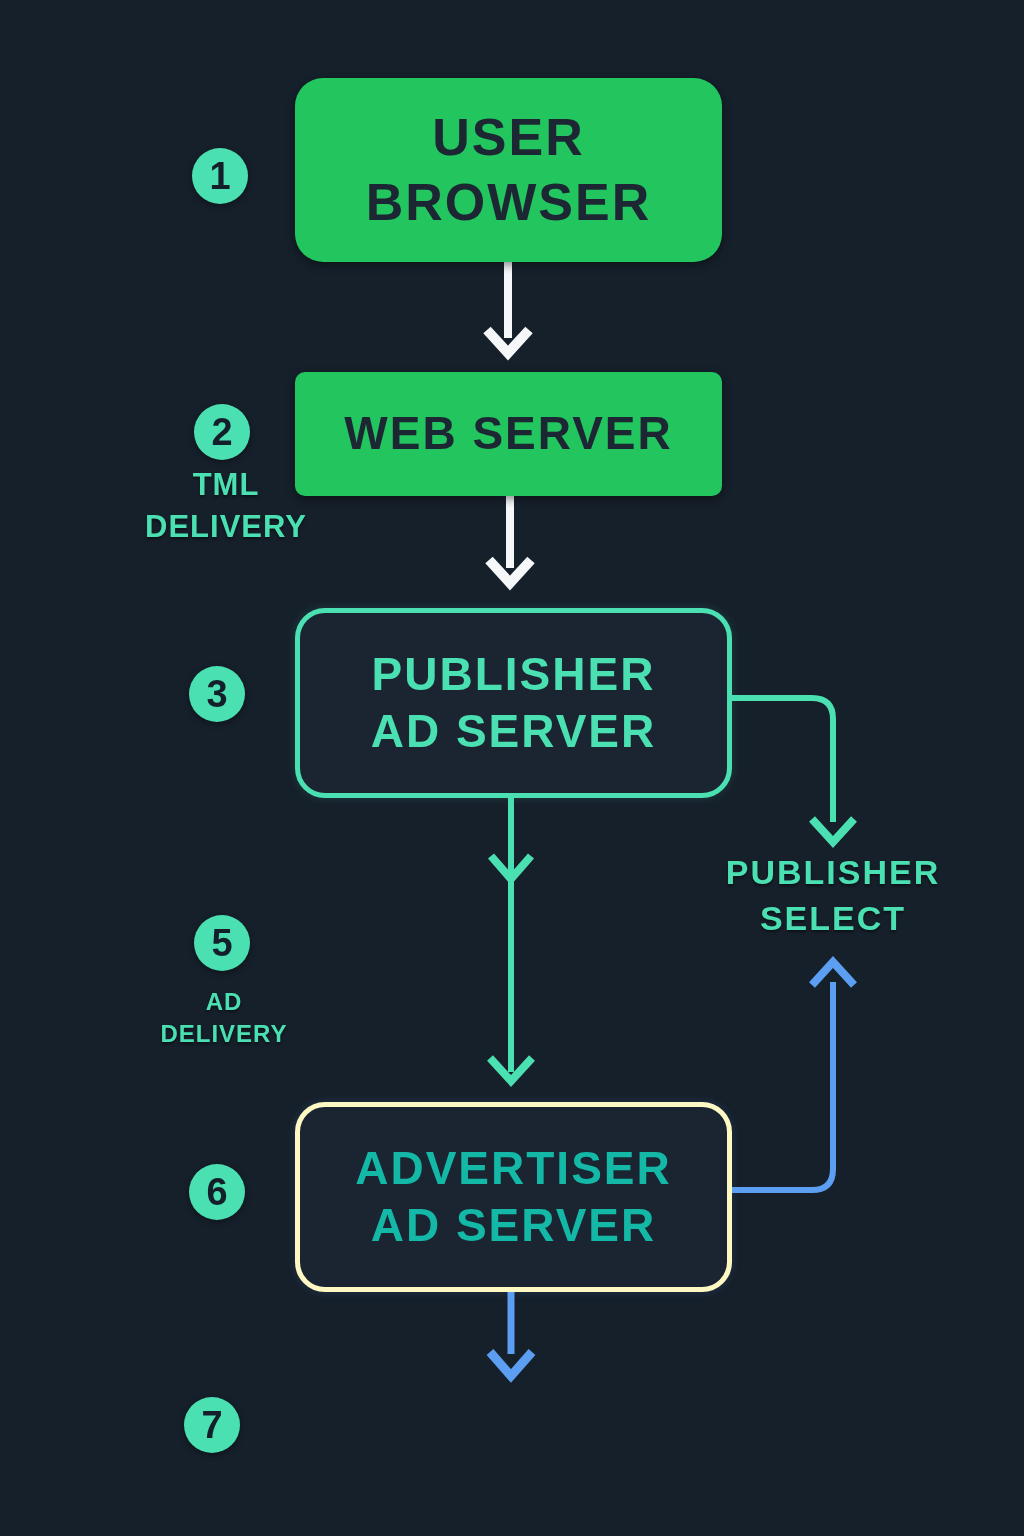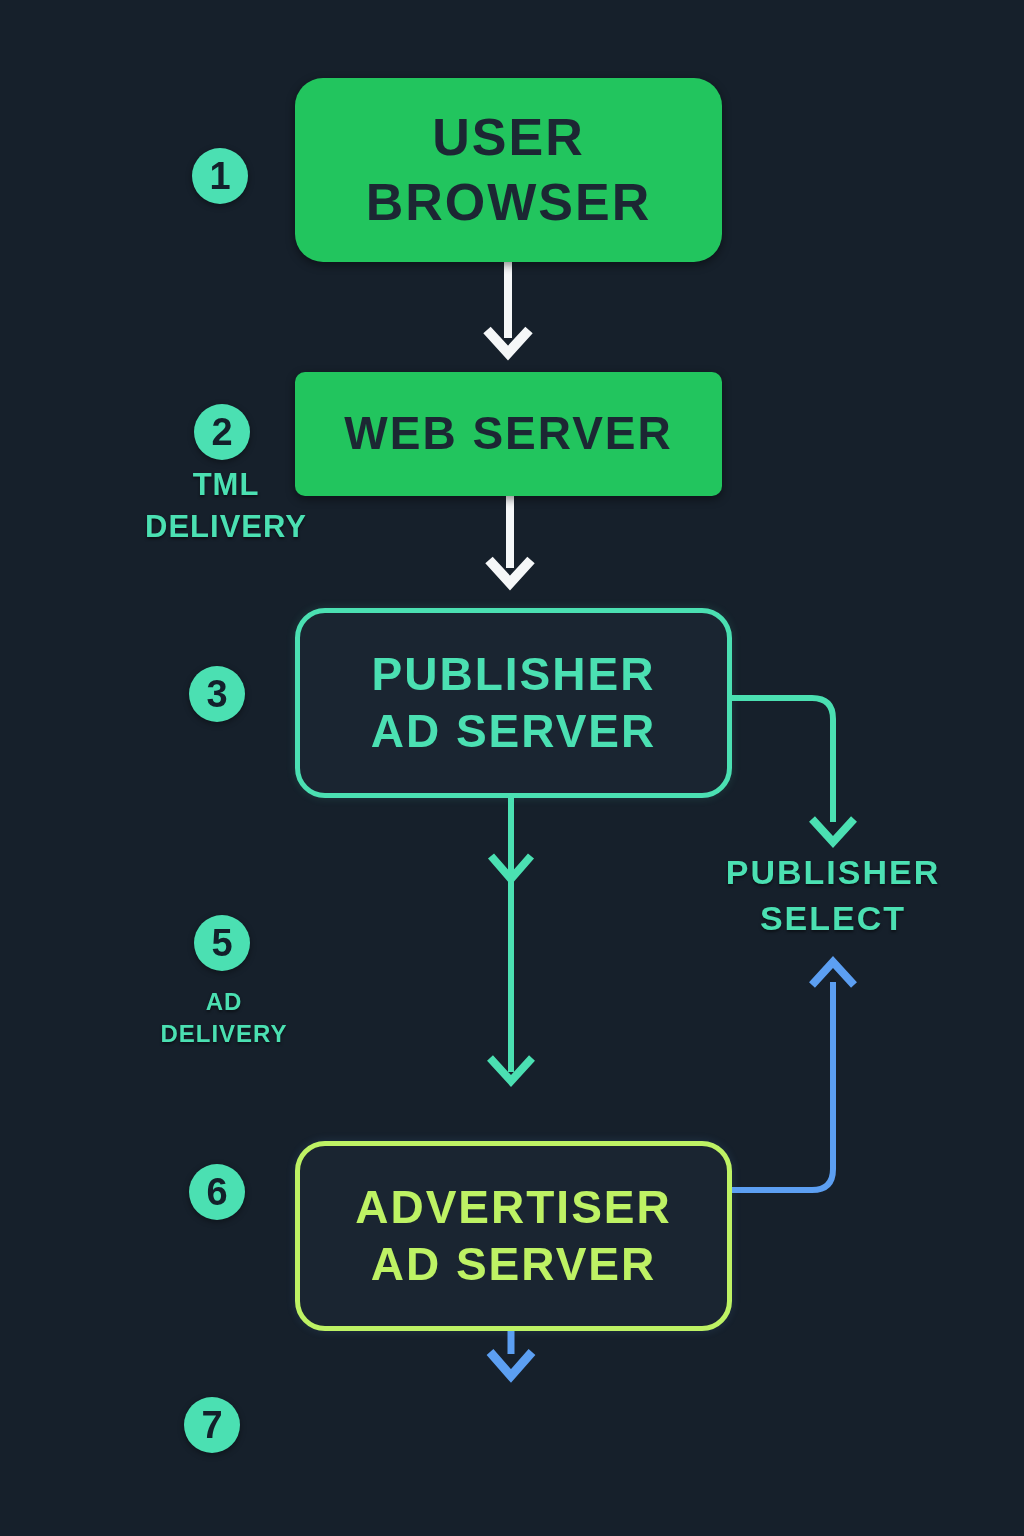--- a/index.html
+++ b/index.html
@@ -13,21 +13,21 @@
     position:absolute;display:flex;align-items:center;justify-content:center;
     text-align:center;font-weight:bold;white-space:pre-line;
     letter-spacing:2px;line-height:1.25;
   }
   .node-white{
     background:#22c55e;color:#1C2733;
     box-shadow:0 3px 10px rgba(0,0,0,.45);
   }
   .node-outline{background:#1A2531;}
   .node-teal{border:5px solid #4BE0B2;color:#4BE0B2;box-shadow:0 0 10px rgba(75,224,178,.15);}
-  .node-blue{border:5px solid #bef264;color:#bef264;box-shadow:0 0 10px rgba(92,159,242,.15);margin-top:39px;}
+  .node-blue{border:5px solid #fef9c3;color:#14b8a6;box-shadow:0 0 10px rgba(92,159,242,.15);}
   .badge{
     position:absolute;width:56px;height:56px;border-radius:50%;
     background:#4BE0B2;color:#13202B;font-weight:bold;font-size:38px;
     display:flex;align-items:center;justify-content:center;
     box-shadow:0 2px 6px rgba(0,0,0,.4);
   }
   .side-label{
     position:absolute;color:#4BE0B2;font-weight:bold;text-align:center;
     white-space:pre-line;letter-spacing:1px;line-height:1.35;
     text-shadow:0 2px 3px rgba(0,0,0,.5);

